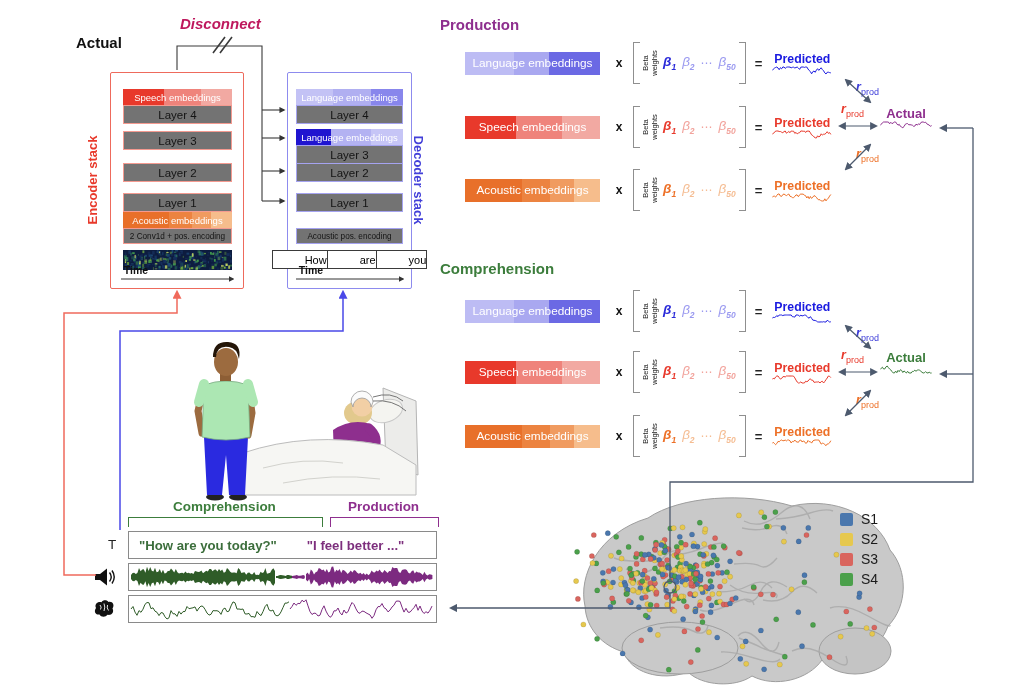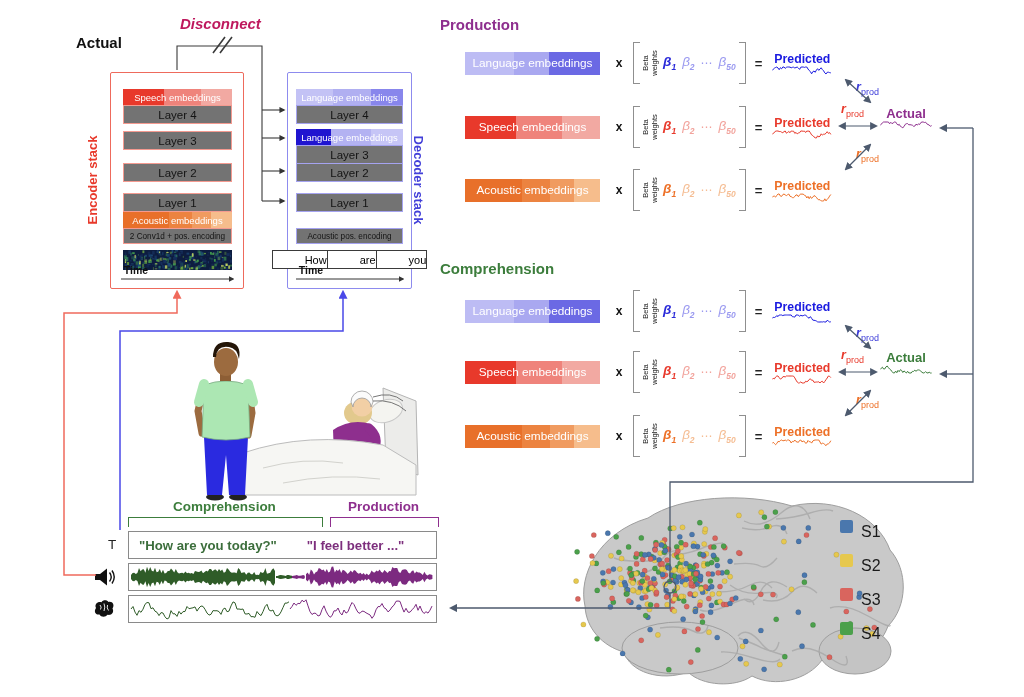--- a/index.html
+++ b/index.html
@@ -87,21 +87,21 @@
   .row-icon { z-index:2; }
   #speaker-icon { left:93px; top:566px; }
   #brainrow-icon { left:92px; top:599px; }
 
   
   #brain-svg { left:530px; top:488px; z-index:1; }
   #people-svg { left:158px; top:333px; z-index:1; }
   #legend { left:840px; top:511px; z-index:6; }
   .leg-row { display:flex; align-items:center; margin-bottom:4px; }
   .leg-sw { width:13px; height:13px; margin-right:8px; border-radius:2px; }
-  .leg-lb { font-size:16px; color:#1a1a1a;margin-top:12px; }
+  .leg-lb { font-size:14px; color:#1a1a1a; }
 </style>
 </head>
 <body>
 
 <div id="canvas">
 
   <svg id="overlay" width="1024" height="697">
     <defs>
       <marker id="mA" viewBox="0 0 10 10" refX="7.5" refY="5" markerWidth="6.5" markerHeight="6.5" orient="auto-start-reverse">
           <path d="M0,0L10,5L0,10z" fill="#4d5a6e"></path>

